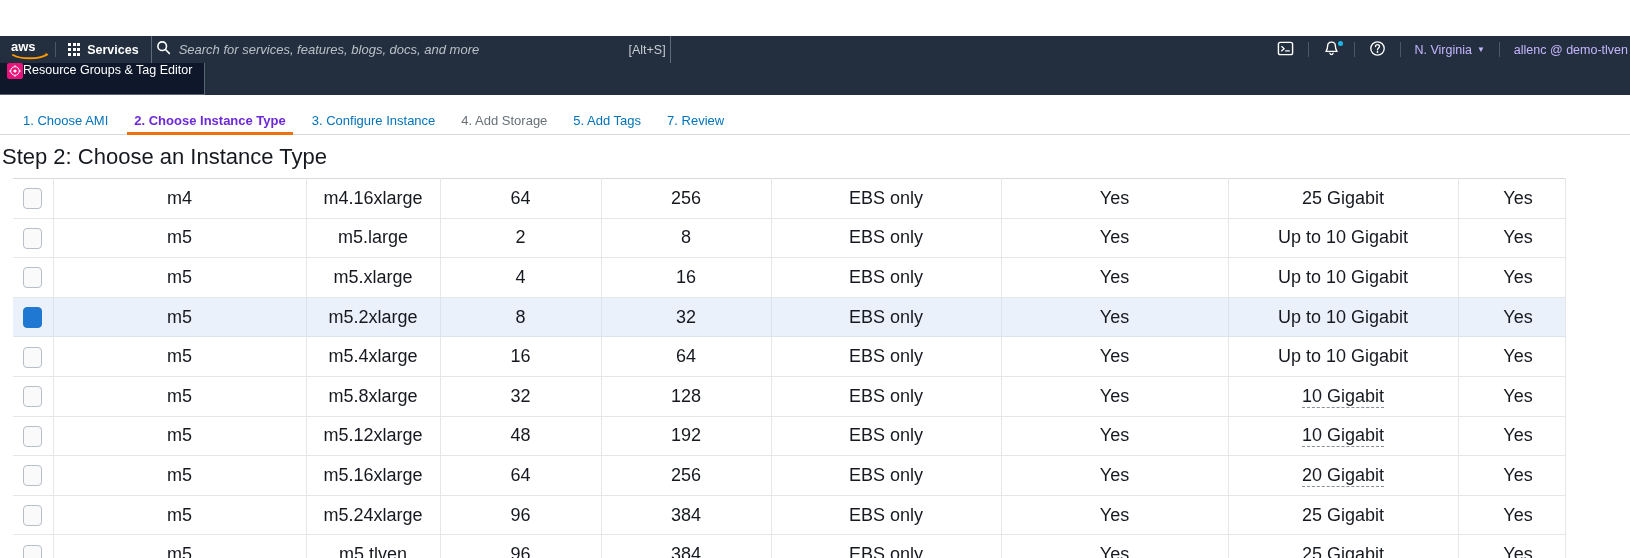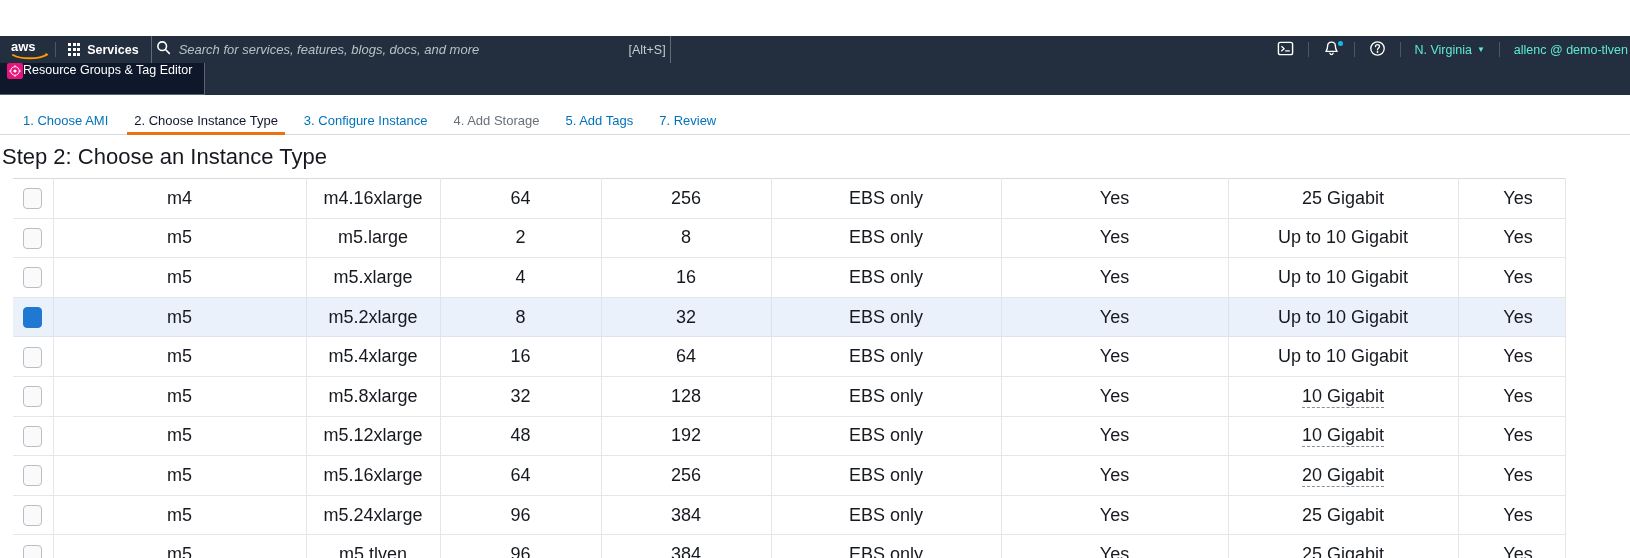--- a/index.html
+++ b/index.html
@@ -43,21 +43,21 @@
     flex:1 1 auto; background:transparent; border:0; outline:none;
     color:#d5dbdb; font-style:italic; font-size:13px;
     font-family:"Liberation Sans", sans-serif;
   }
   .search-input::placeholder{ color:#b9c0c7; font-style:italic; opacity:1; }
   .alt-s{ font-size:12.5px; color:#c6ccd2; flex:0 0 auto; }
   .nav-spacer{ flex:1 1 auto; }
   .nav-right{ display:flex; align-items:stretch; flex:0 0 auto; }
   .nav-item{
     display:flex; align-items:center; padding:6px 14px;
-    font-size:12.5px; color:#5eead4; cursor:pointer; position:relative;
+    font-size:12.5px; color:#c4b5fd; cursor:pointer; position:relative;
     white-space:nowrap;
   }
   .nav-sep{ width:1px; background:#4a5866; margin:6px 0; }
   .bell-dot{
     position:absolute; width:5px; height:5px; border-radius:50%;
     background:#1ab7ea; top:5px; right:11px;
   }
   .caret{ font-size:8px; margin-left:5px; }
   .user-cell{ padding-right:2px; }
 
@@ -81,21 +81,21 @@
     height:40px; display:flex; align-items:flex-end;
     border-bottom:1px solid #d5dbdb; background:#fff;
     padding-left:10px;
   }
   .tab{
     font-size:13px; padding:0 13px 7px 13px; white-space:nowrap;
     cursor:pointer; position:relative; line-height:1;
   }
   .tab.link{ color:#0073bb; }
   .tab.muted{ color:#687078; cursor:default; }
-  .tab.active{ color:#0f172a; font-weight:normal; }
+  .tab.active{ color:#6d28d9; font-weight:bold; }
   .tab.active:after{
     content:""; position:absolute; left:6px; right:6px; bottom:-1px;
     height:3px; background:#ec7211;
   }
 
   
   .page-title{
     font-size:22px; color:#16191f; font-weight:normal;
     padding:11px 0 10px 2px; line-height:1;
   }

